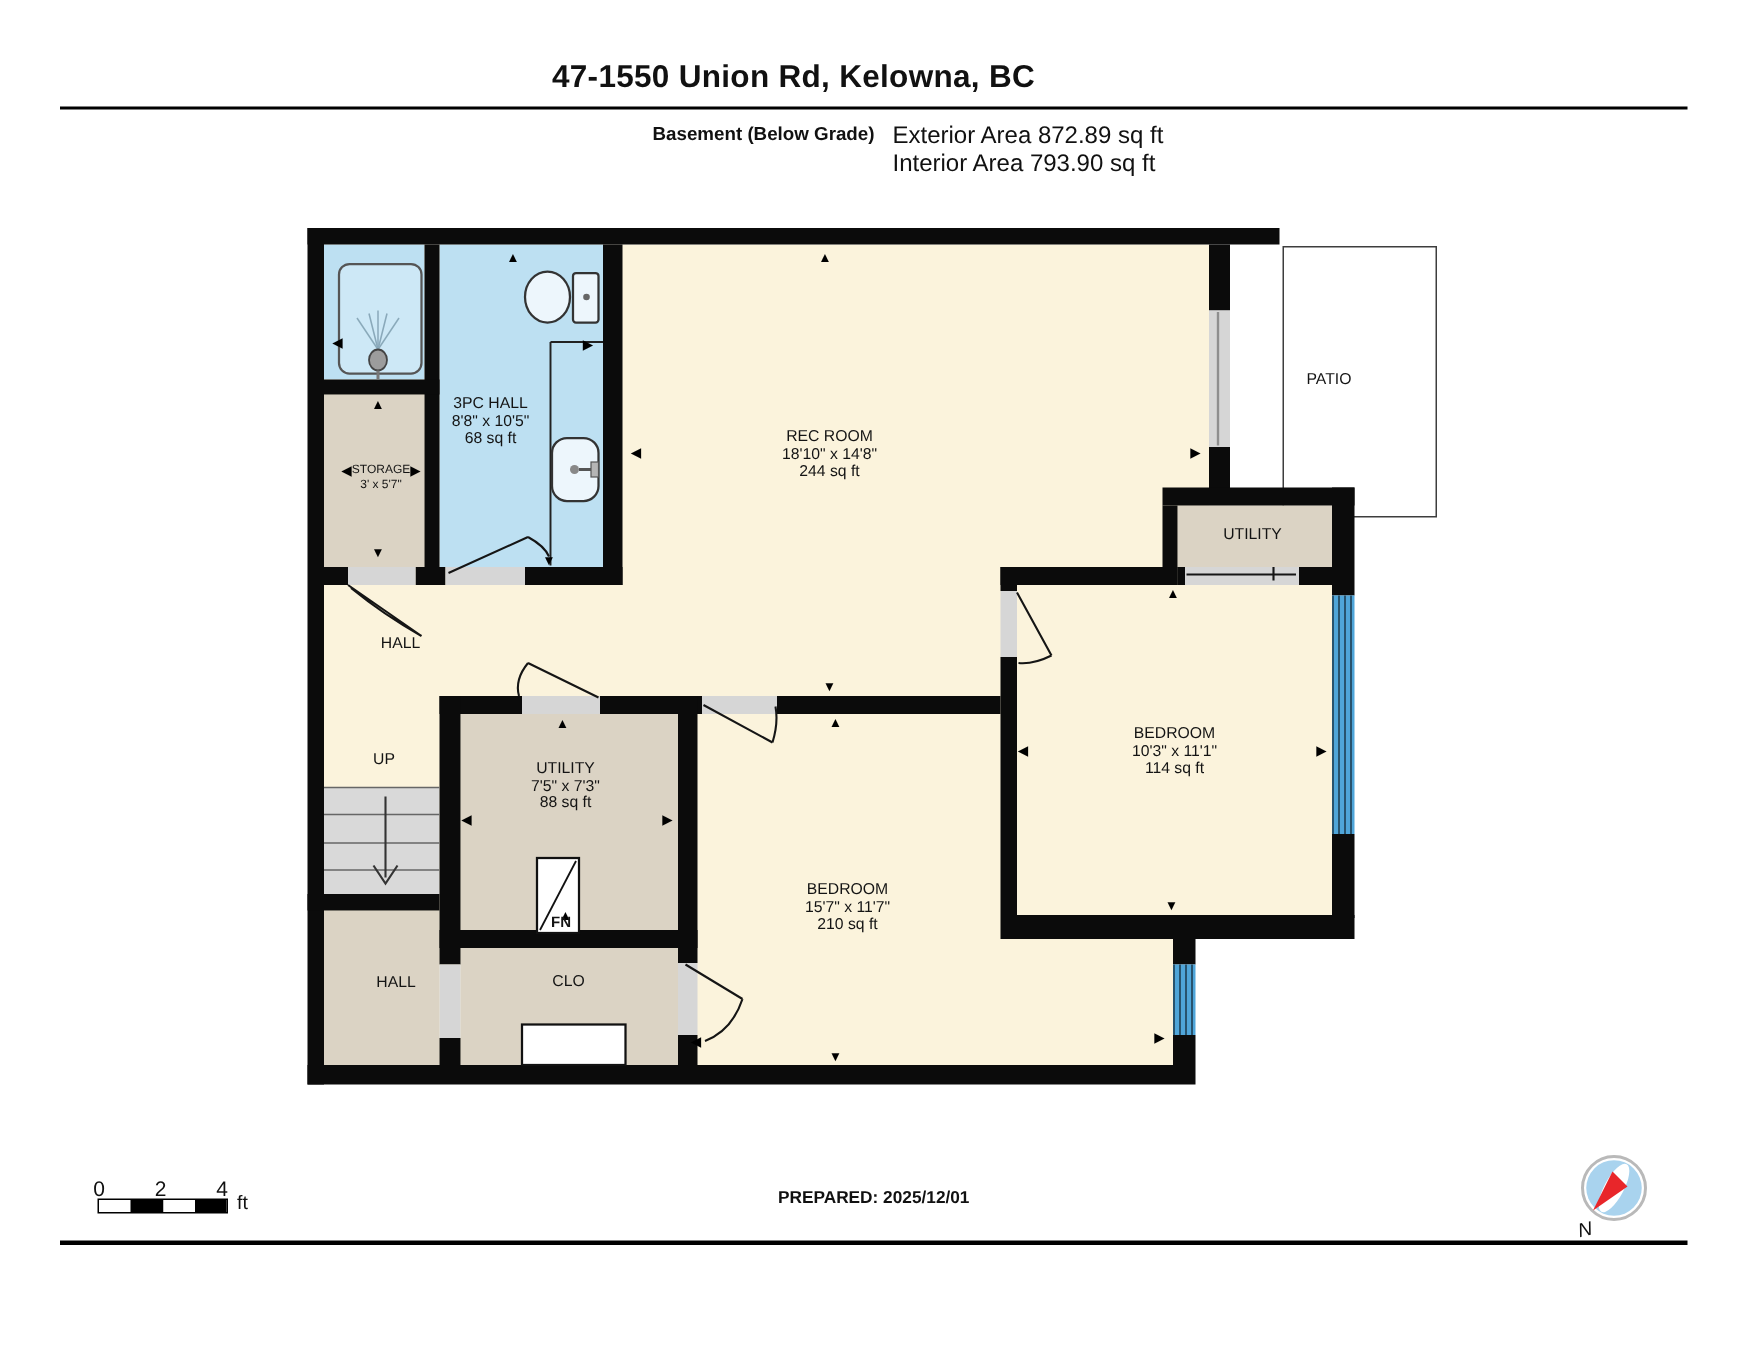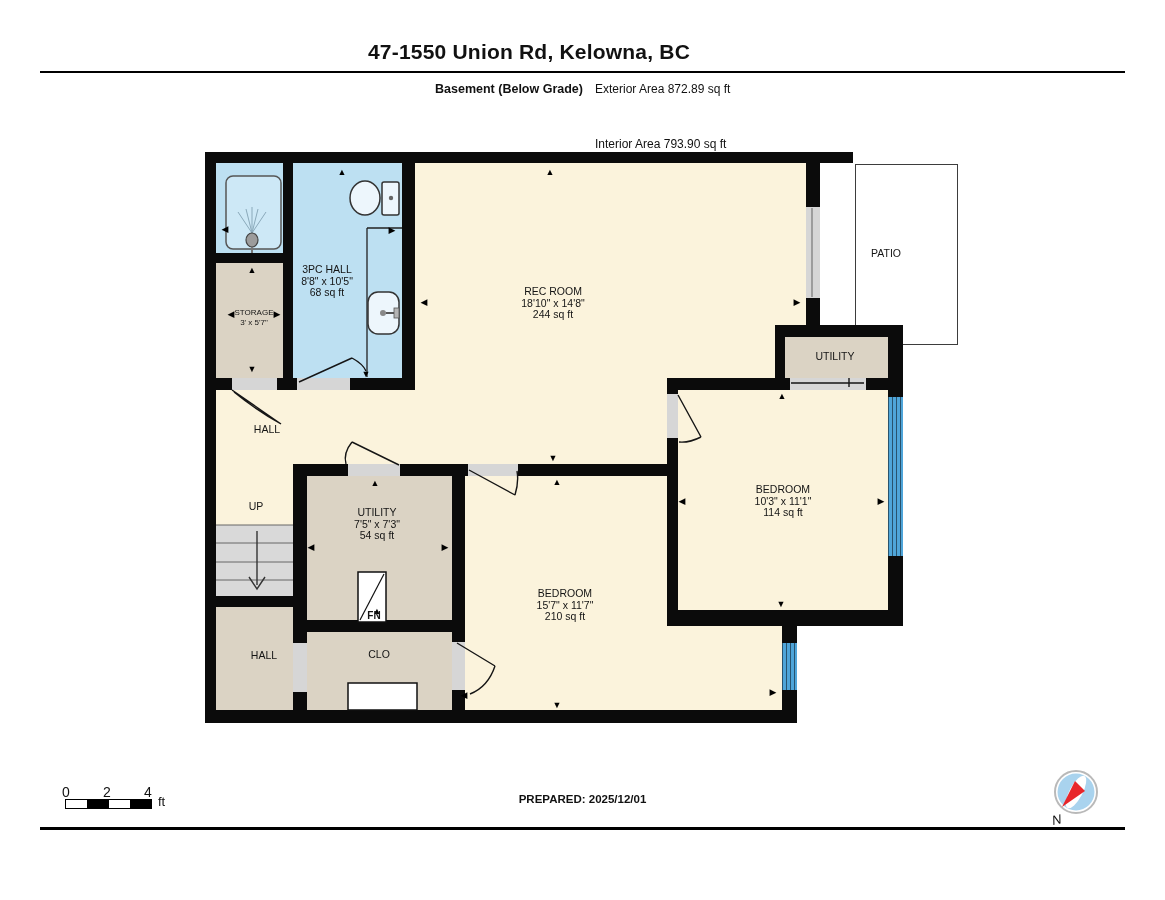--- a/index.html
+++ b/index.html
@@ -3,22 +3,22 @@
 <meta charset="utf-8">
 <style>
   html,body{margin:0;padding:0;background:#fff;}
   #page{position:relative;width:1165px;height:900px;background:#fff;
         font-family:"Liberation Sans",sans-serif;color:#111;overflow:hidden;}
   .abs{position:absolute;}
   
   #title{top:40px;left:0;width:1058px;text-align:center;font-size:21px;font-weight:bold;letter-spacing:.2px;}
   .rule{background:#000;}
   #floor-label{top:82px;left:300px;width:283px;text-align:right;font-size:12.5px;font-weight:bold;}
-  #ext-area{top:82px;left:595px;font-size:12px;}
-  #int-area{top:101px;left:595px;font-size:12px;margin-top:36px;}
+  #ext-area{top:82px;left:595px;font-size:16px;}
+  #int-area{top:101px;left:595px;font-size:16px;}
   
   .room{position:absolute;}
   .cream{background:#FBF3DC;}
   .tan{background:#DBD3C4;}
   .blue{background:#BDE0F2;}
   .w{position:absolute;background:#0b0b0b;}
   .door{position:absolute;background:#D6D6D6;}
   .win{position:absolute;background:#4FA5D9;
        background-image:repeating-linear-gradient(90deg,#28536e 0,#28536e 1px,transparent 1px,transparent 4px);}
   #patio-rect{background:#fff;border:1.5px solid #3d3d3d;}
@@ -226,21 +226,21 @@
   </div>
   <div class="lbl" style="left:267px;top:424px;">
     <div>HALL</div>
   </div>
   <div class="lbl" style="left:256px;top:501px;">
     <div>UP</div>
   </div>
   <div class="lbl" style="left:377px;top:507px;">
     <div>UTILITY</div>
     <div>7'5" x 7'3"</div>
-    <div>54 sq ft</div>
+    <div>88 sq ft</div>
   </div>
   <div class="lbl fn" style="left:374px;top:610px;">
     <div>FN</div>
   </div>
   <div class="lbl" style="left:264px;top:650px;">
     <div>HALL</div>
   </div>
   <div class="lbl" style="left:379px;top:649px;">
     <div>CLO</div>
   </div>

